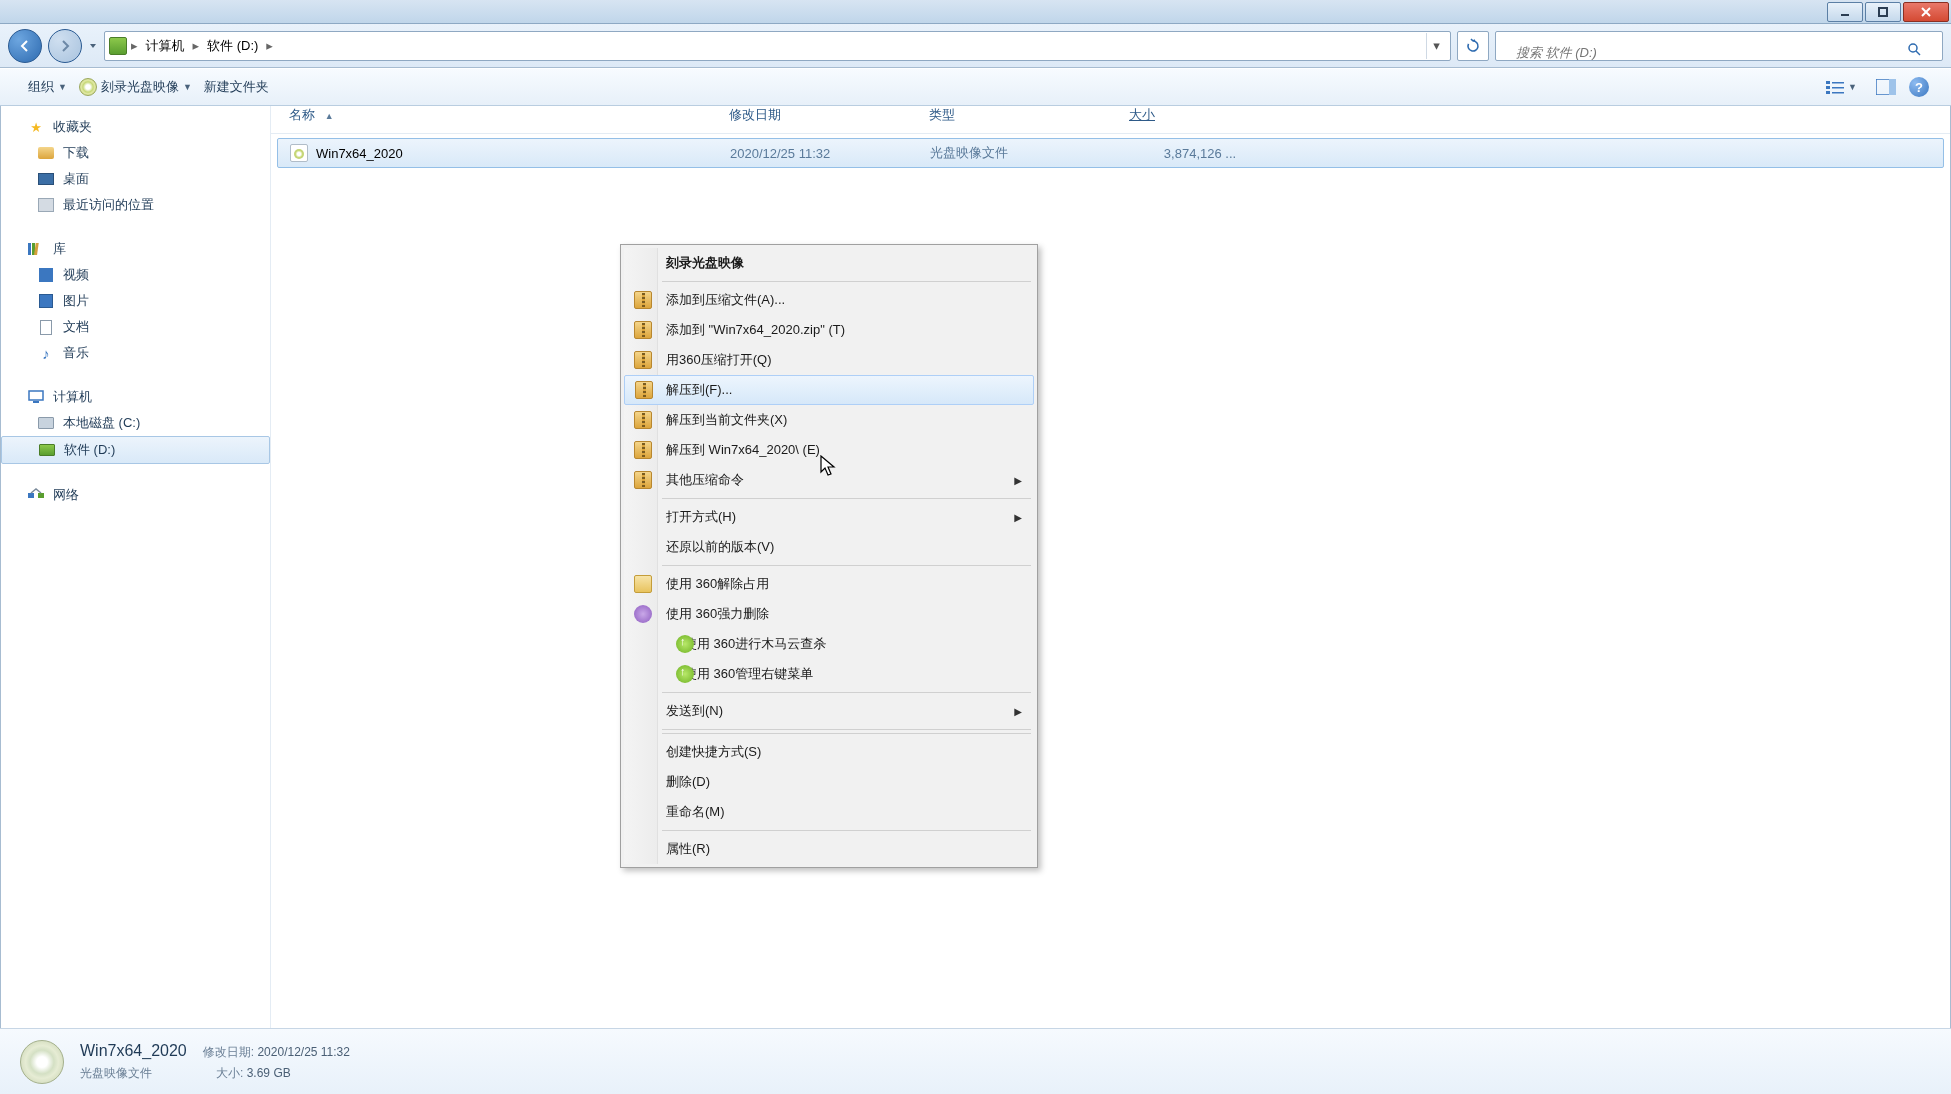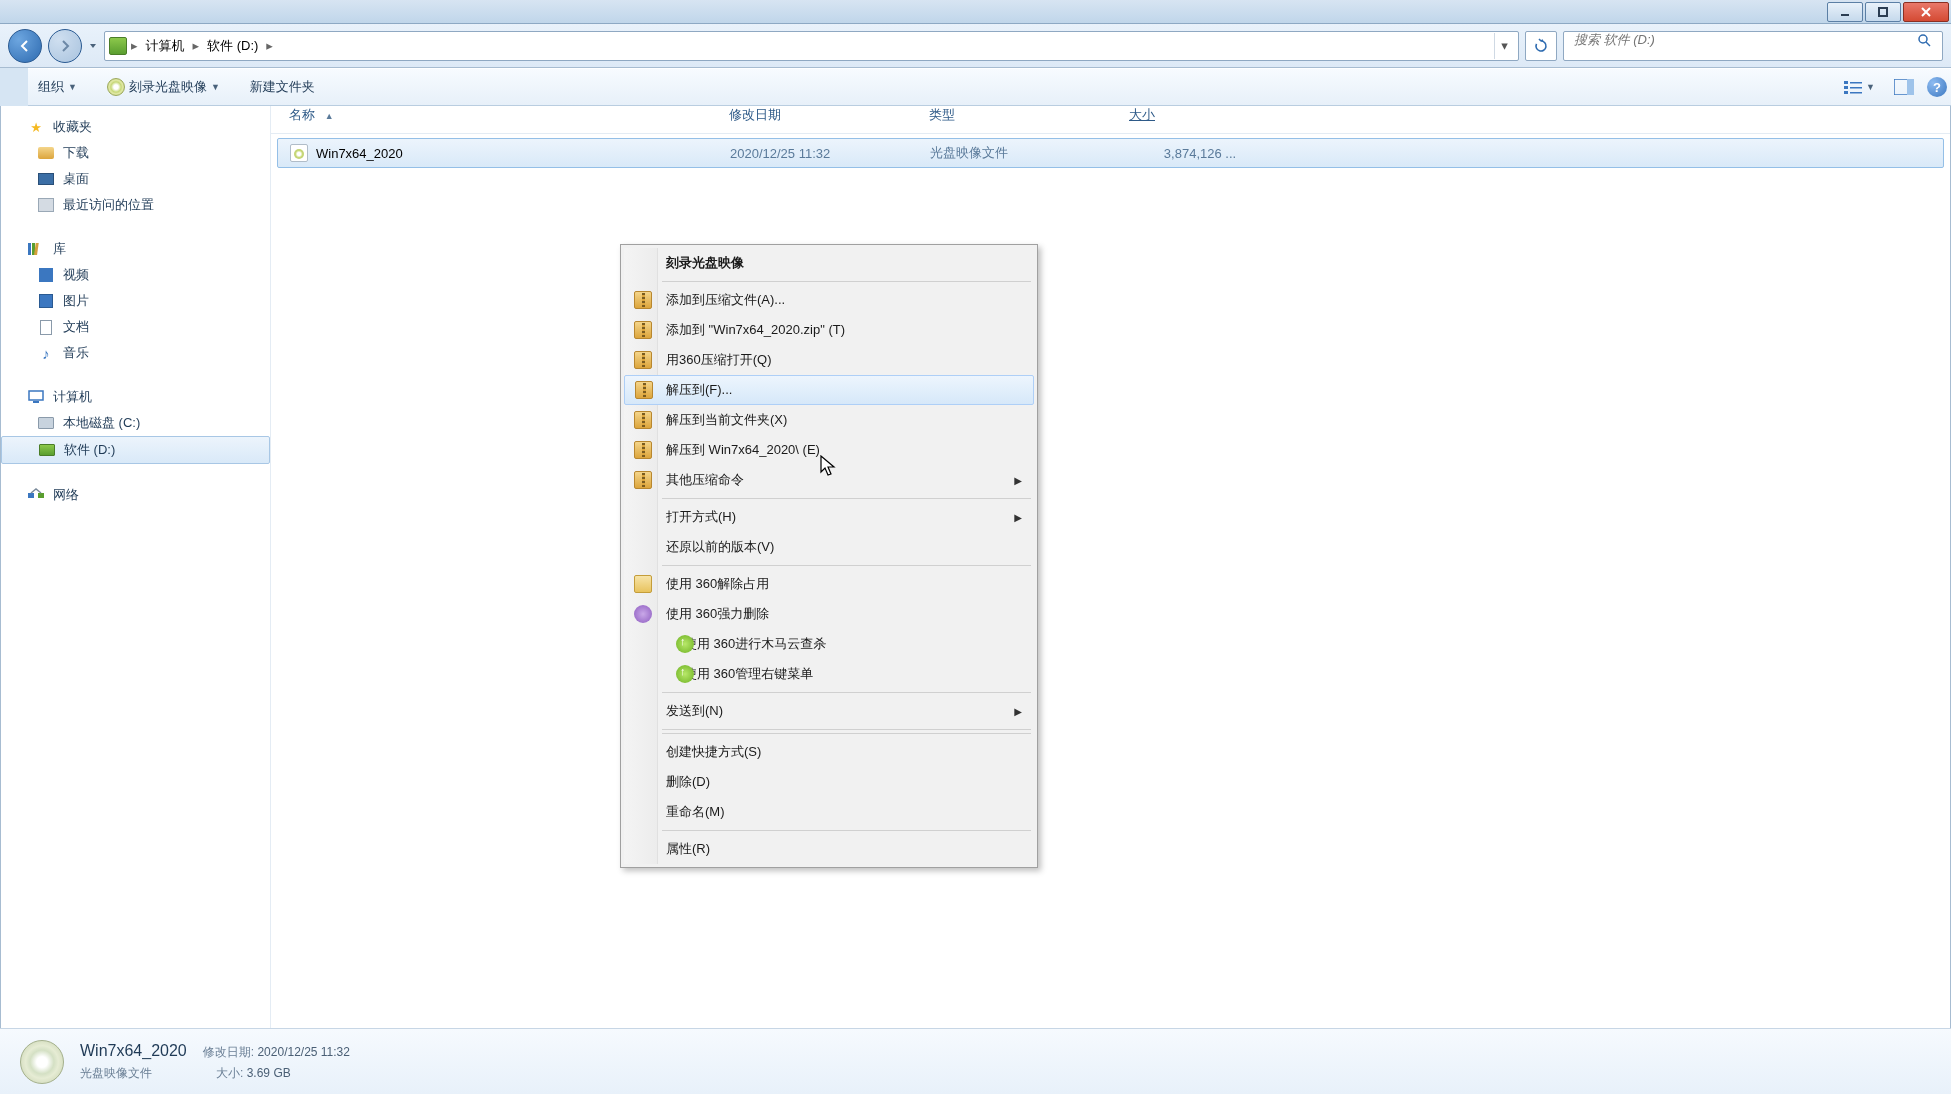--- a/index.html
+++ b/index.html
@@ -93,49 +93,47 @@
 }
 .refresh-btn {
   width: 32px; height: 30px;
   background: #fff;
   border: 1px solid #8fa8c2;
   border-radius: 2px;
   display: flex; align-items: center; justify-content: center;
   color: #2e6bb0;
 }
 .search-box {
-  width: 380px; height: 30px;
+  width: 448px; height: 30px;
   background: #fff;
   border: 1px solid #8fa8c2;
   border-radius: 2px;
-  display: flex; align-items: flex-start;
-  padding: 0 10px;
+  display: flex; align-items: flex-end;
+  padding: 0 20px;
 }
 .search-box input {
   border: none; outline: none;
   flex: 1;
   font-style: italic;
   color: #7a8a9a;
   font-size: 13px;
 }
 .search-box .mag {
   color: #2e6bb0;
 }
 
 
 .toolbar {
   height: 38px;
   background: linear-gradient(to bottom, #f7fbff, #e7f0f9);
   border-top: 1px solid #fff;
   border-bottom: 1px solid #b9cde0;
   display: flex;
   align-items: center;
-  padding: 0 4px;
-  gap: 18px;
-  margin-left: 28px;
+  padding: 0 22px;
 }
 .tool-item {
   display: flex; align-items: center; gap: 4px;
   color: #1f3a56;
   padding: 4px 6px;
 }
 .tool-item .chev { font-size: 9px; color: #4a627b; }
 .disc-icon {
   width: 18px; height: 18px;
   border-radius: 50%;

